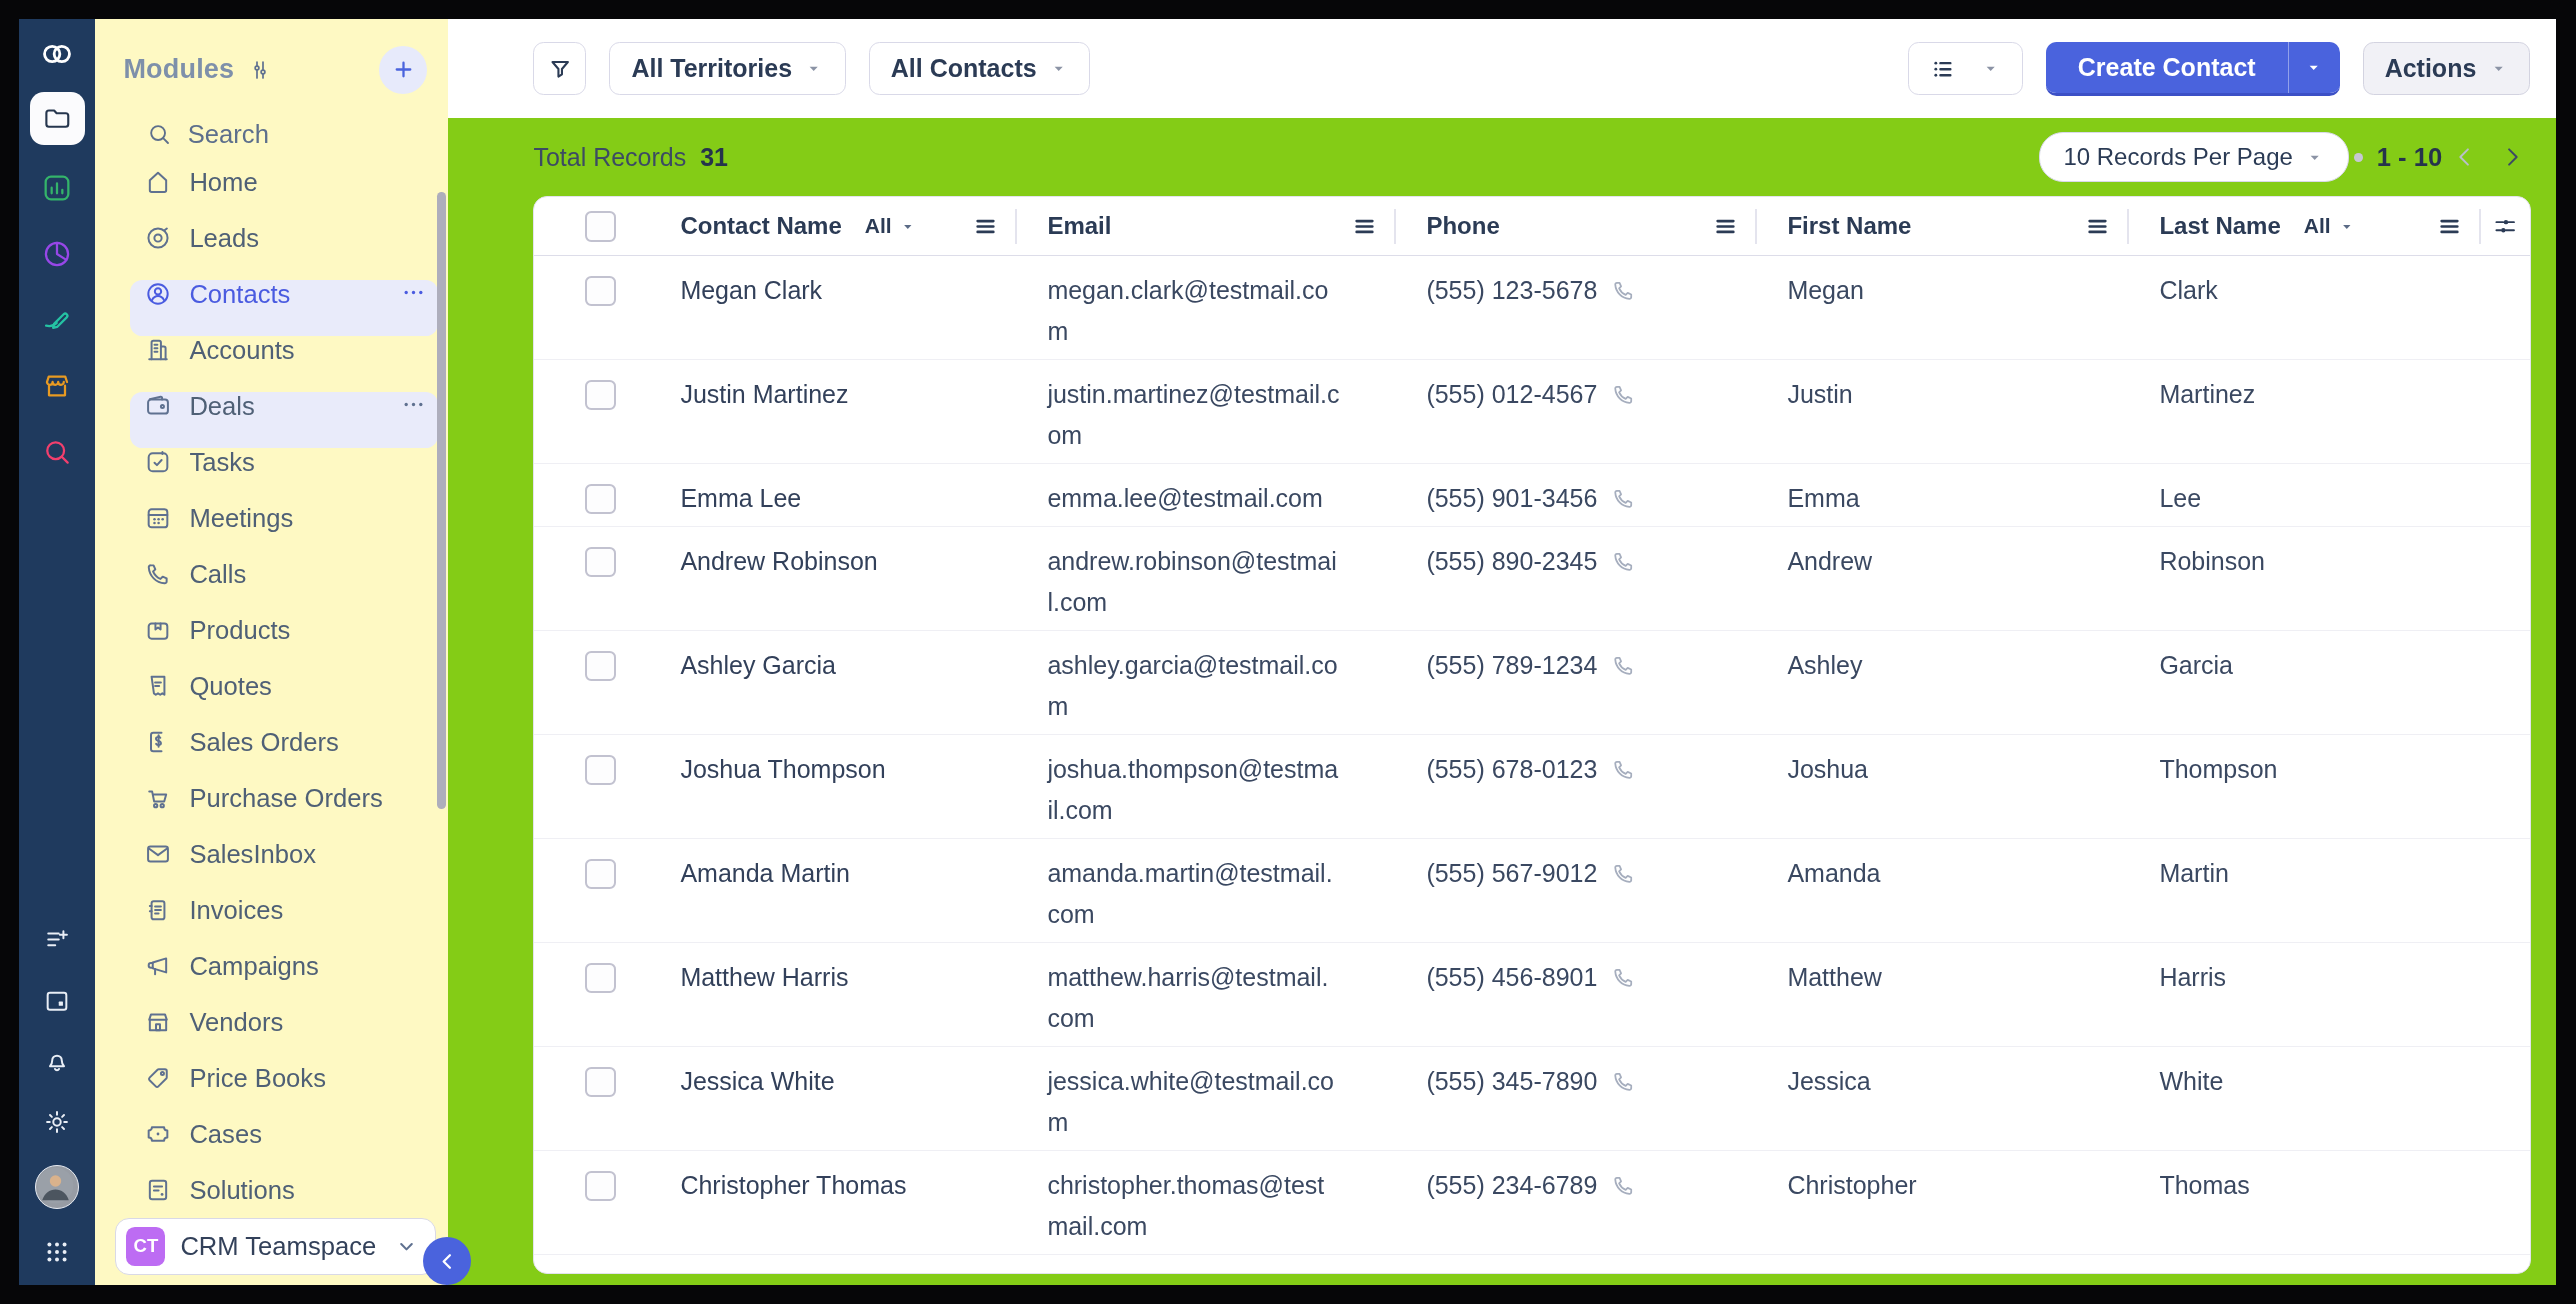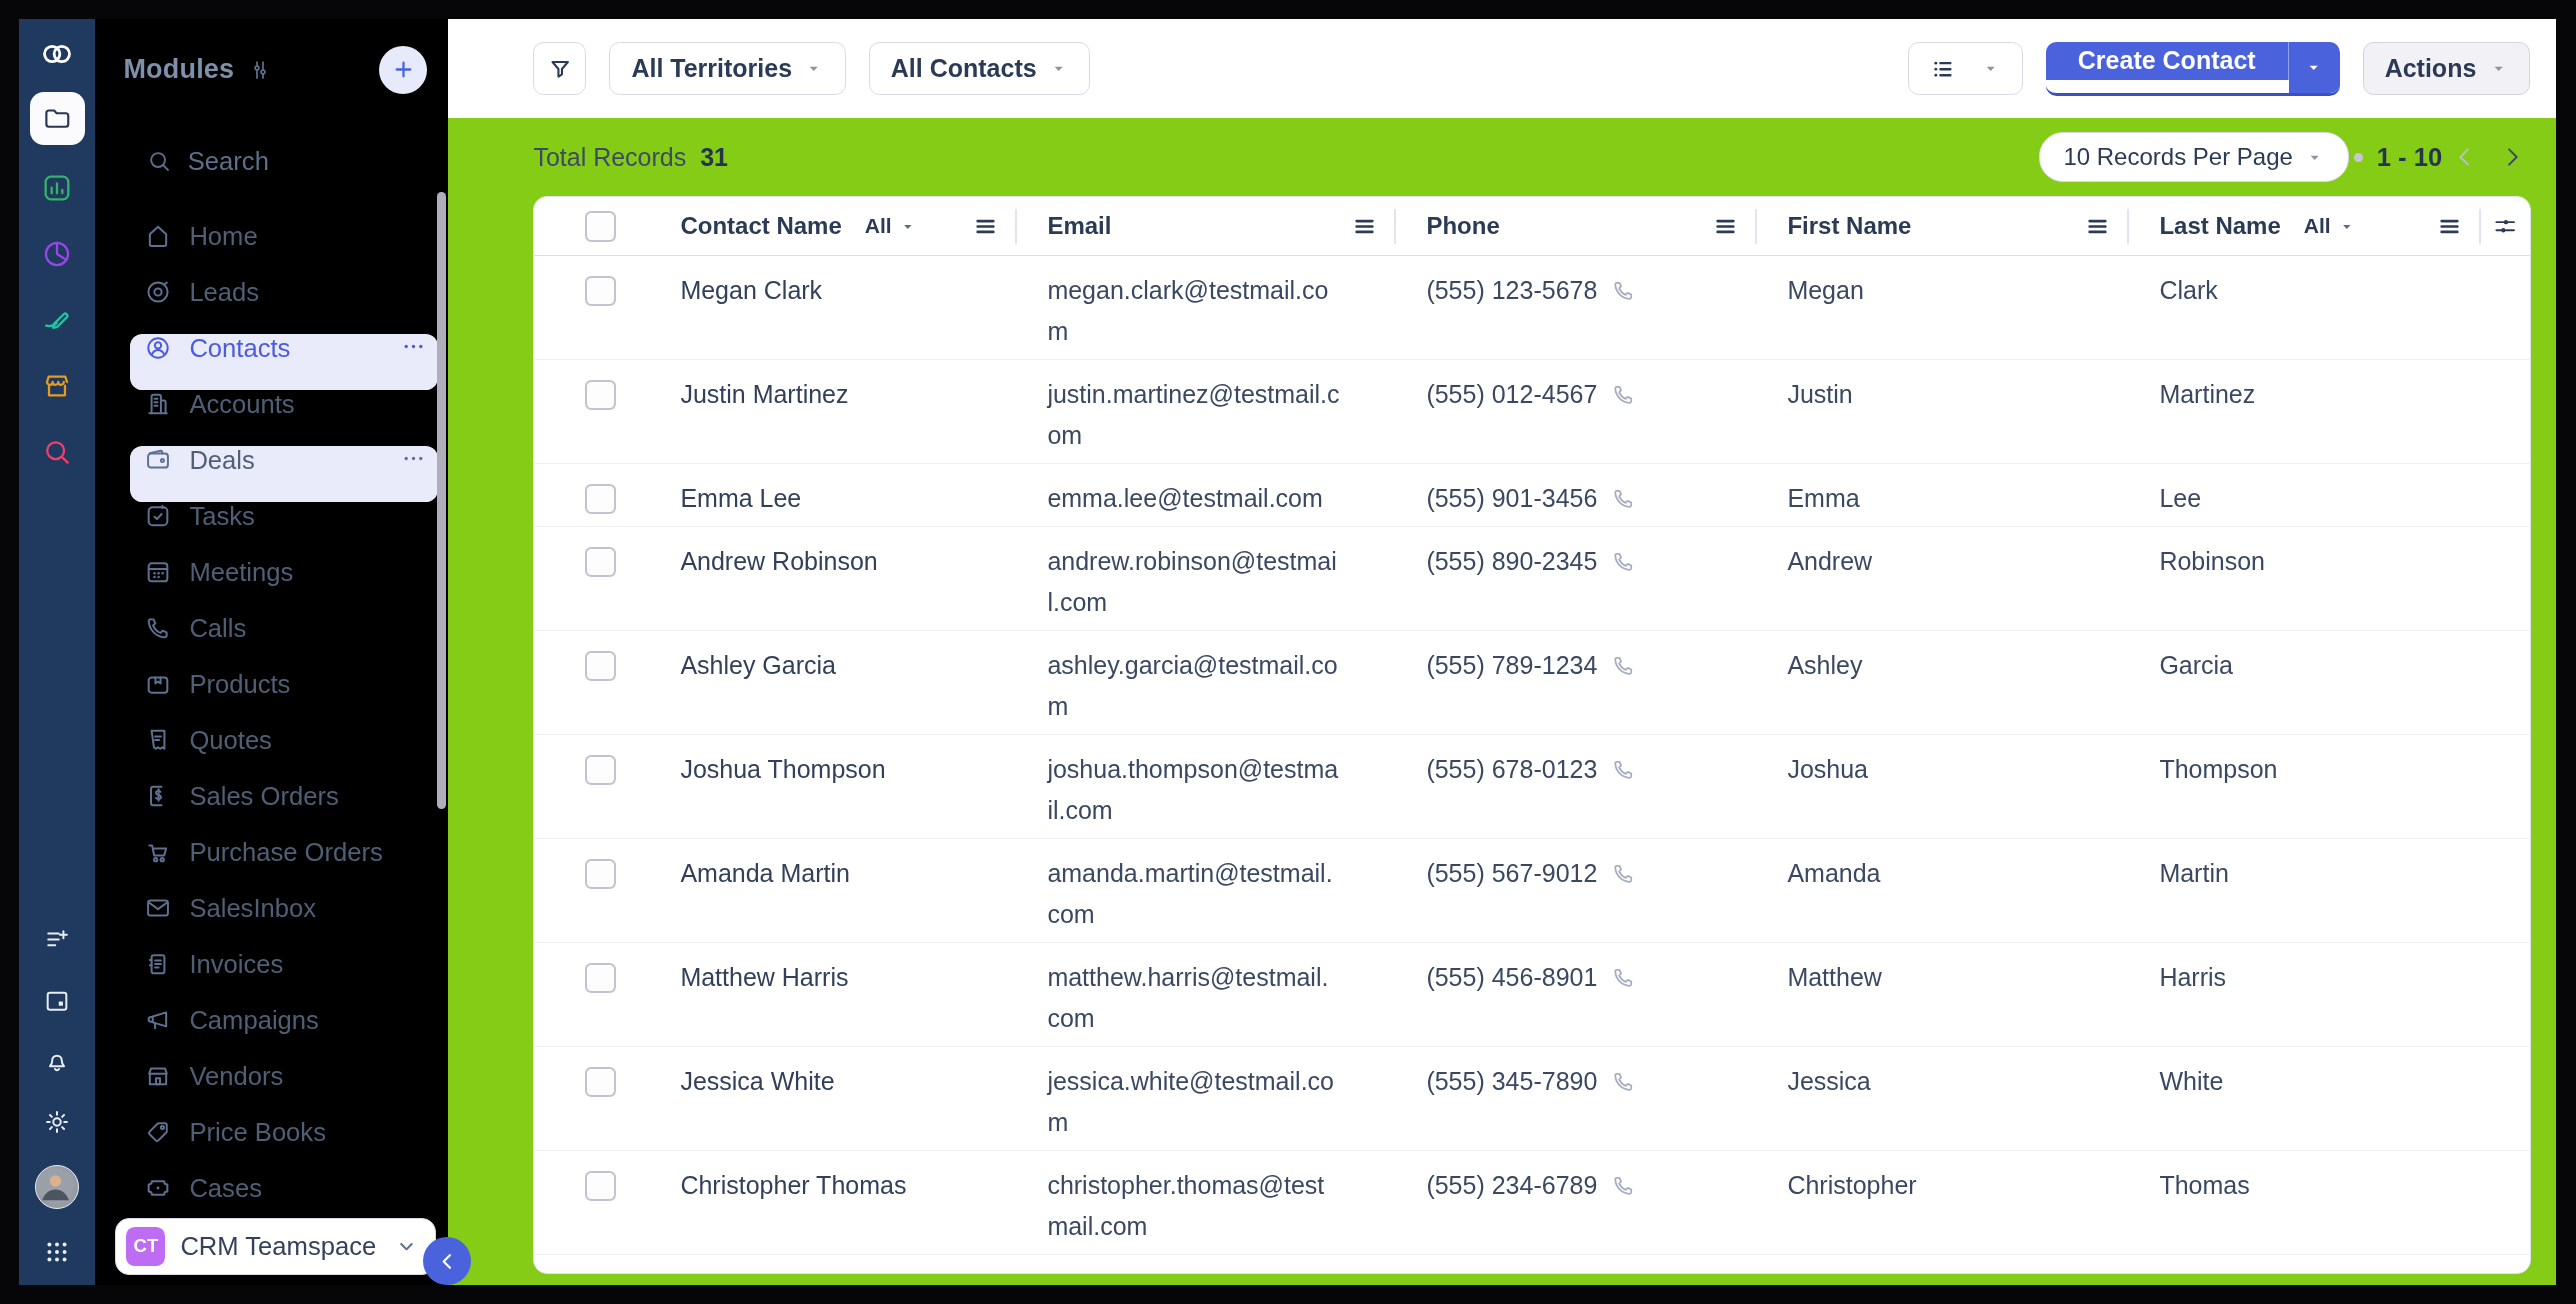--- a/index.html
+++ b/index.html
@@ -29,22 +29,22 @@
   .rail-top{margin-top:26.4px;gap:32px;}
   .rail-bottom{margin-top:auto;gap:26.4px;padding-bottom:16px;color:#e9eef6;}
   .rail-btn{width:34px;height:34px;display:flex;align-items:center;justify-content:center;cursor:pointer;}
   .rail-avatar{
     width:42px;height:42px;border-radius:50%;overflow:hidden;background:#979ca4;
     border:1.8px solid #e7ebf2;cursor:pointer;
   }
 
   
   .sidebar{
-    width:353px;background:#000000;flex-shrink:0;position:relative;z-index:2;
-    display:flex;flex-direction:column;overflow:hidden;gap:27px;
+    width:353px;background:#fef9c3;flex-shrink:0;position:relative;z-index:2;
+    display:flex;flex-direction:column;overflow:hidden;
   }
   .sb-header{display:flex;align-items:center;gap:14px;padding:26.4px 21px 0 28px;}
   .sb-title{font-size:27px;font-weight:700;color:#7e90aa;letter-spacing:0.2px;}
   .sb-config{color:#5f7190;width:24px;height:24px;cursor:pointer;}
   .sb-plus{
     margin-left:auto;width:48px;height:48px;border-radius:50%;background:#e7eafb;
     color:var(--accent,#4a63dd);display:flex;align-items:center;justify-content:center;cursor:pointer;
   }
   .sb-search{display:flex;align-items:center;gap:15px;margin:26.4px 0 0 51px;color:#5d6f8c;font-size:25.6px;cursor:pointer;}
   .sb-search .ic{width:26.4px;height:26.4px;}
@@ -87,21 +87,21 @@
     height:51px;border:1.8px solid #d9d9e8;border-radius:10.6px;background:#fff;
     display:flex;align-items:center;gap:12.3px;padding:0 21px;cursor:pointer;
     font-size:25px;font-weight:700;color:#2b3b55;white-space:nowrap;
   }
   .btn .ic{width:26.4px;height:26.4px;stroke-width:2;}
   .btn-icon-only{width:51px;padding:0;justify-content:center;}
   .caret{width:19.4px;height:19.4px;color:#8b93a5;flex-shrink:0;}
   .toolbar-right{margin-left:auto;display:flex;align-items:center;gap:23px;}
   .split-btn{display:flex;border-radius:10.6px;overflow:hidden;border-bottom:3.5px solid #3c50c6;cursor:pointer;}
   .split-main{
-    height:38px;background:var(--accent,#4a63dd);color:#fff;font-size:25px;font-weight:700;
+    height:51px;background:var(--accent,#4a63dd);color:#fff;font-size:25px;font-weight:700;
     display:flex;align-items:center;padding:0 32px;border-right:1.8px solid rgba(255,255,255,.4);
   }
   .split-caret{width:51px;height:51px;background:var(--accent,#4a63dd);display:flex;align-items:center;justify-content:center;}
   .split-caret .caret{color:#fff;}
   .btn-soft{background:#f1f1f6;border-color:#d3d3e0;}
 
   .controls{height:78px;display:flex;align-items:center;padding:0 30px 0 85px;flex-shrink:0;}
   .total{font-size:25px;color:#3c4b63;}
   .total b{color:#26344c;margin-left:7px;}
   .controls-right{margin-left:auto;display:flex;align-items:center;}

